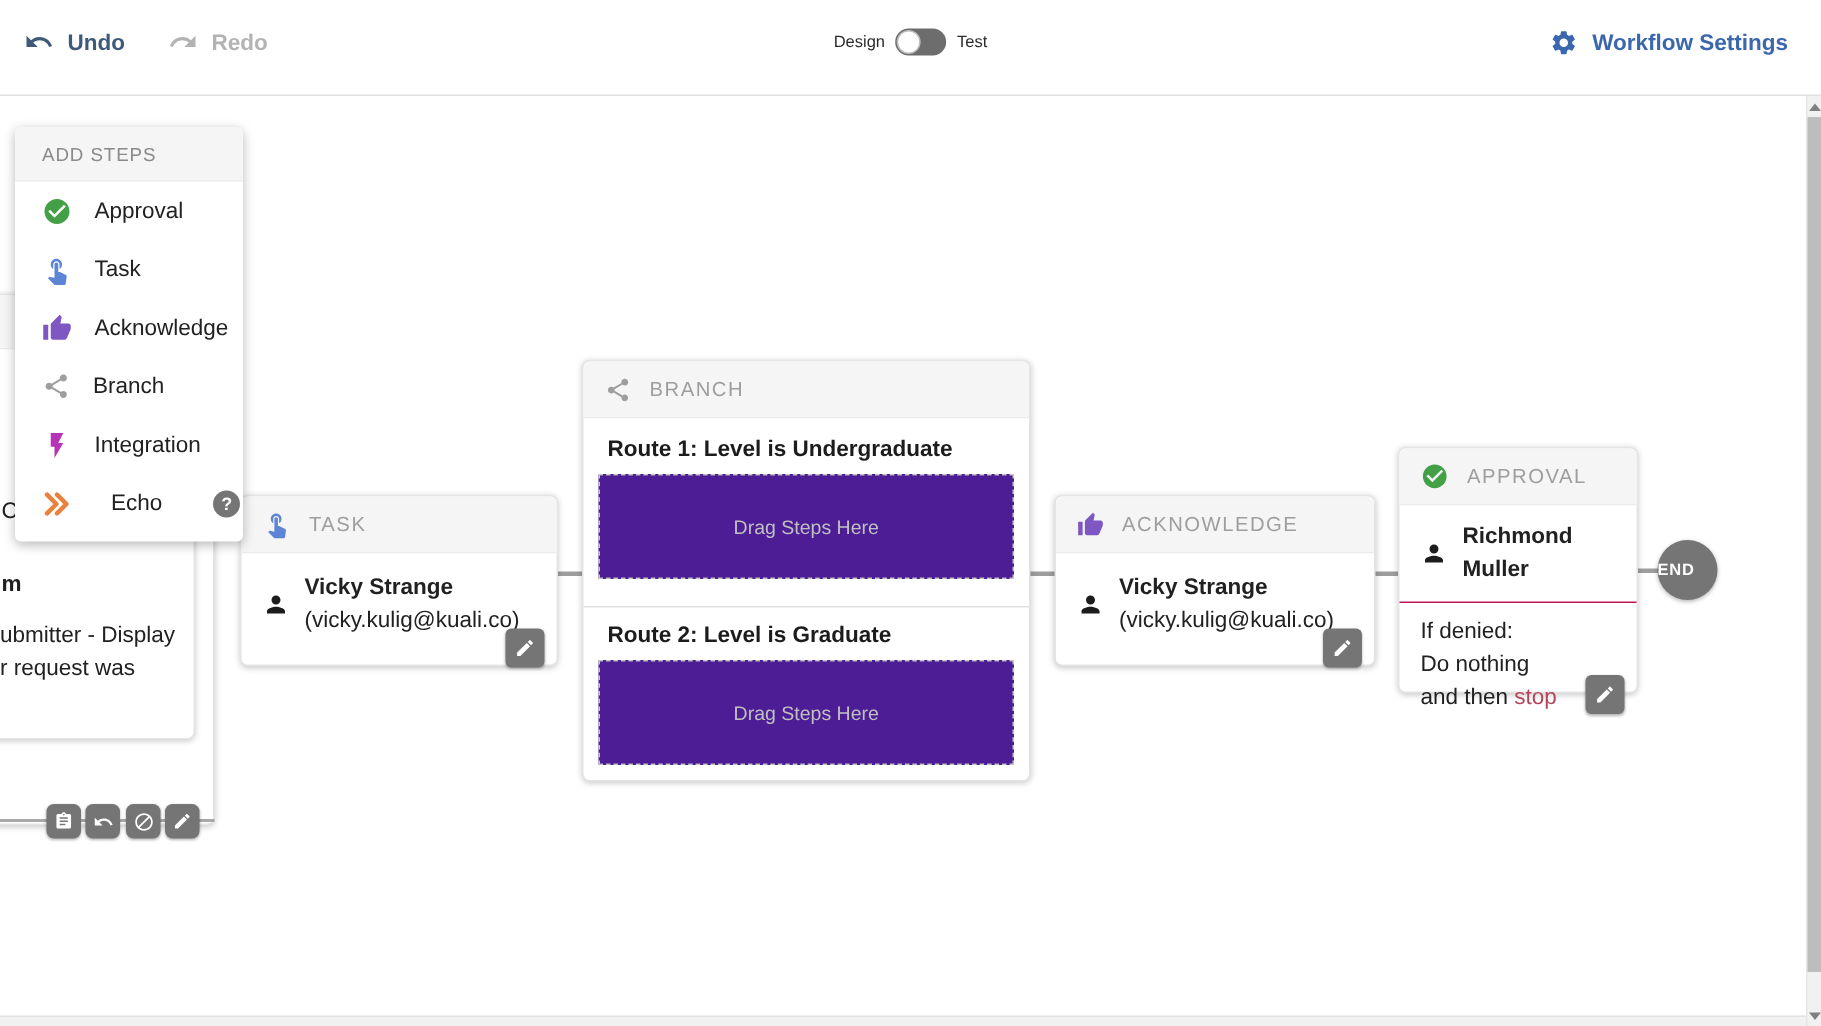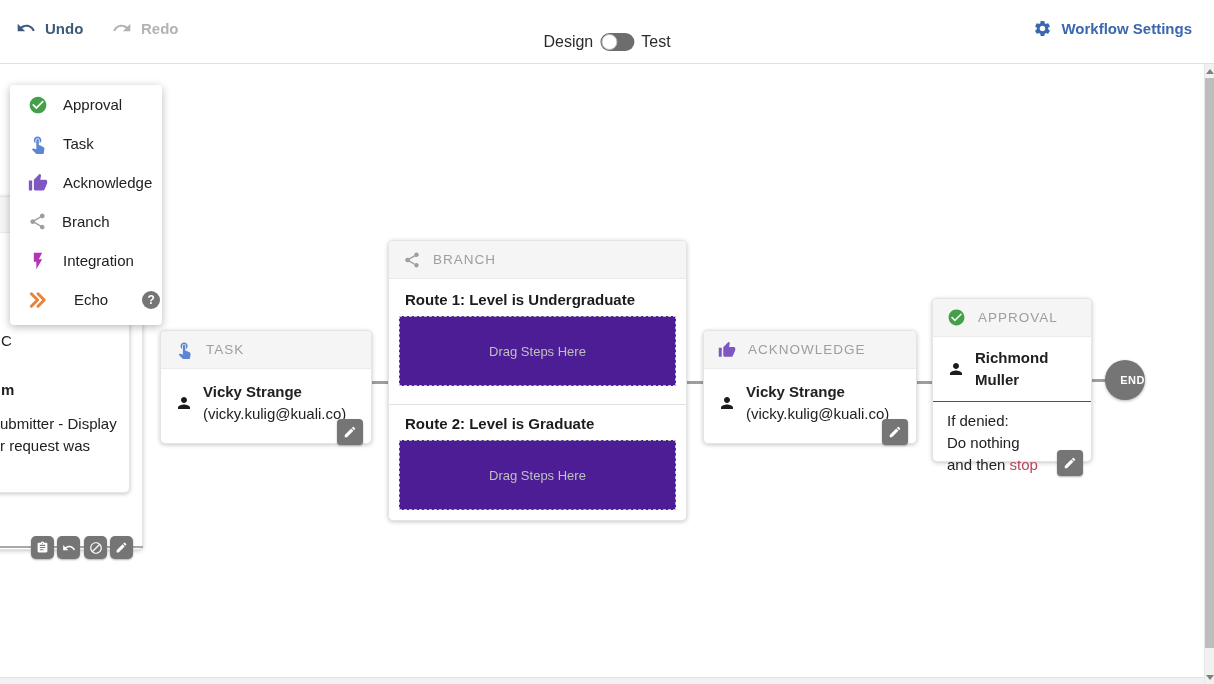--- a/index.html
+++ b/index.html
@@ -7,22 +7,22 @@
     font-family:"Liberation Sans", sans-serif; }
   .root { position:relative; width:1214px; height:684px; overflow:hidden; background:#fff; }
 
   
   .topbar { position:absolute; left:0; top:0; width:1214px; height:64px; background:#fff;
     border-bottom:1px solid #e0e0e0; z-index:20;padding-left:12px; }
   .tb-btn { position:absolute; top:14px; display:flex; align-items:center; gap:9px;
     font-size:15px; font-weight:700; cursor:pointer; height:28px; }
   .tb-undo { left:16px; color:#3e5a7a; }
   .tb-redo { left:112px; color:#b3b3b3; }
-  .tb-center { position:absolute; left:50%; top:28px; transform:translateX(-50%);
-    display:flex; align-items:center; gap:7px; height:28px; font-size:16px; color:#2b2b2b; }
+  .tb-center { position:absolute; left:50%; top:14px; transform:translateX(-50%);
+    display:flex; align-items:center; gap:7px; height:28px; font-size:11px; color:#2b2b2b; }
   .toggle { width:34px; height:18px; background:#6d6d6d; border-radius:9px; position:relative; cursor:pointer; }
   .toggle .knob { position:absolute; left:1px; top:1px; width:16px; height:16px; border-radius:50%;
     background:#fff; border:1px solid #bdbdbd; }
   .tb-settings { position:absolute; right:22px; top:14px; display:flex; align-items:center; gap:9px;
     font-size:15px; font-weight:700; color:#3a67ad; cursor:pointer; height:28px; }
 
   
   .card { position:absolute; background:#fff; border:1px solid #e4e4e4; border-radius:5px;
     box-shadow:0 1px 4px rgba(0,0,0,.22); }
   .card-header { height:38px; background:#f5f5f5; border-bottom:1px solid #ebebeb;
@@ -44,21 +44,21 @@
     font-size:15px; color:#212121; cursor:pointer; }
   .menu-item:last-child { margin-bottom:6px;gap:26px; }
   .help-bubble { width:18px; height:18px; border-radius:50%; background:#757575; color:#fff;
     font-size:12px; font-weight:700; display:flex; align-items:center; justify-content:center;
     margin-left:8px; }
 
   
   .connector { position:absolute; height:3px; background:#9e9e9e; }
   .end-node { position:absolute; left:1105px; top:360px; width:40px; height:40px; border-radius:50%;
     background:#757575; color:#fff; font-size:11px; font-weight:700; letter-spacing:.5px;
-    display:flex; align-items:center; justify-content:flex-end; box-shadow:0 1px 3px rgba(0,0,0,.3); }
+    display:flex; align-items:center; justify-content:flex-start; box-shadow:0 1px 3px rgba(0,0,0,.3); }
 
   
   .route-title { margin:12px 16px 8px 16px; font-size:15px; font-weight:700; color:#1c1c1c; }
   .drop-zone { margin:0 10px; height:70px; border:1px dashed #c4c4c4; background:#4c1d95;
     display:flex; align-items:center; justify-content:center; font-size:13px; color:#c0c0c0; }
   .route-divider { margin-top:18px; border-top:1px solid #e0e0e0; }
 
   
   .denied { border-top:1px solid #be185d; margin-top:10px; padding:8px 14px 16px 14px;
     font-size:15px; color:#212121; line-height:22px; }
@@ -243,20 +243,21 @@
           </svg>
       </span>
     </div>
   </div>
 
   <div class="end-node">
     <span>END</span>
   </div>
 
   <div class="menu">
+    <div class="menu-title">ADD STEPS</div>
 
     <div class="menu-item">
       <span>
         <svg width="20" height="20" viewBox="0 0 24 24" fill="#43a047">
             <path d="M12 2C6.48 2 2 6.48 2 12s4.48 10 10 10 10-4.48 10-10S17.52 2 12 2zm-2 15l-5-5 1.41-1.41L10 14.17l7.59-7.59L19 8l-9 9z"></path>
           </svg>
       </span>
       <span>Approval</span>
     </div>
 

